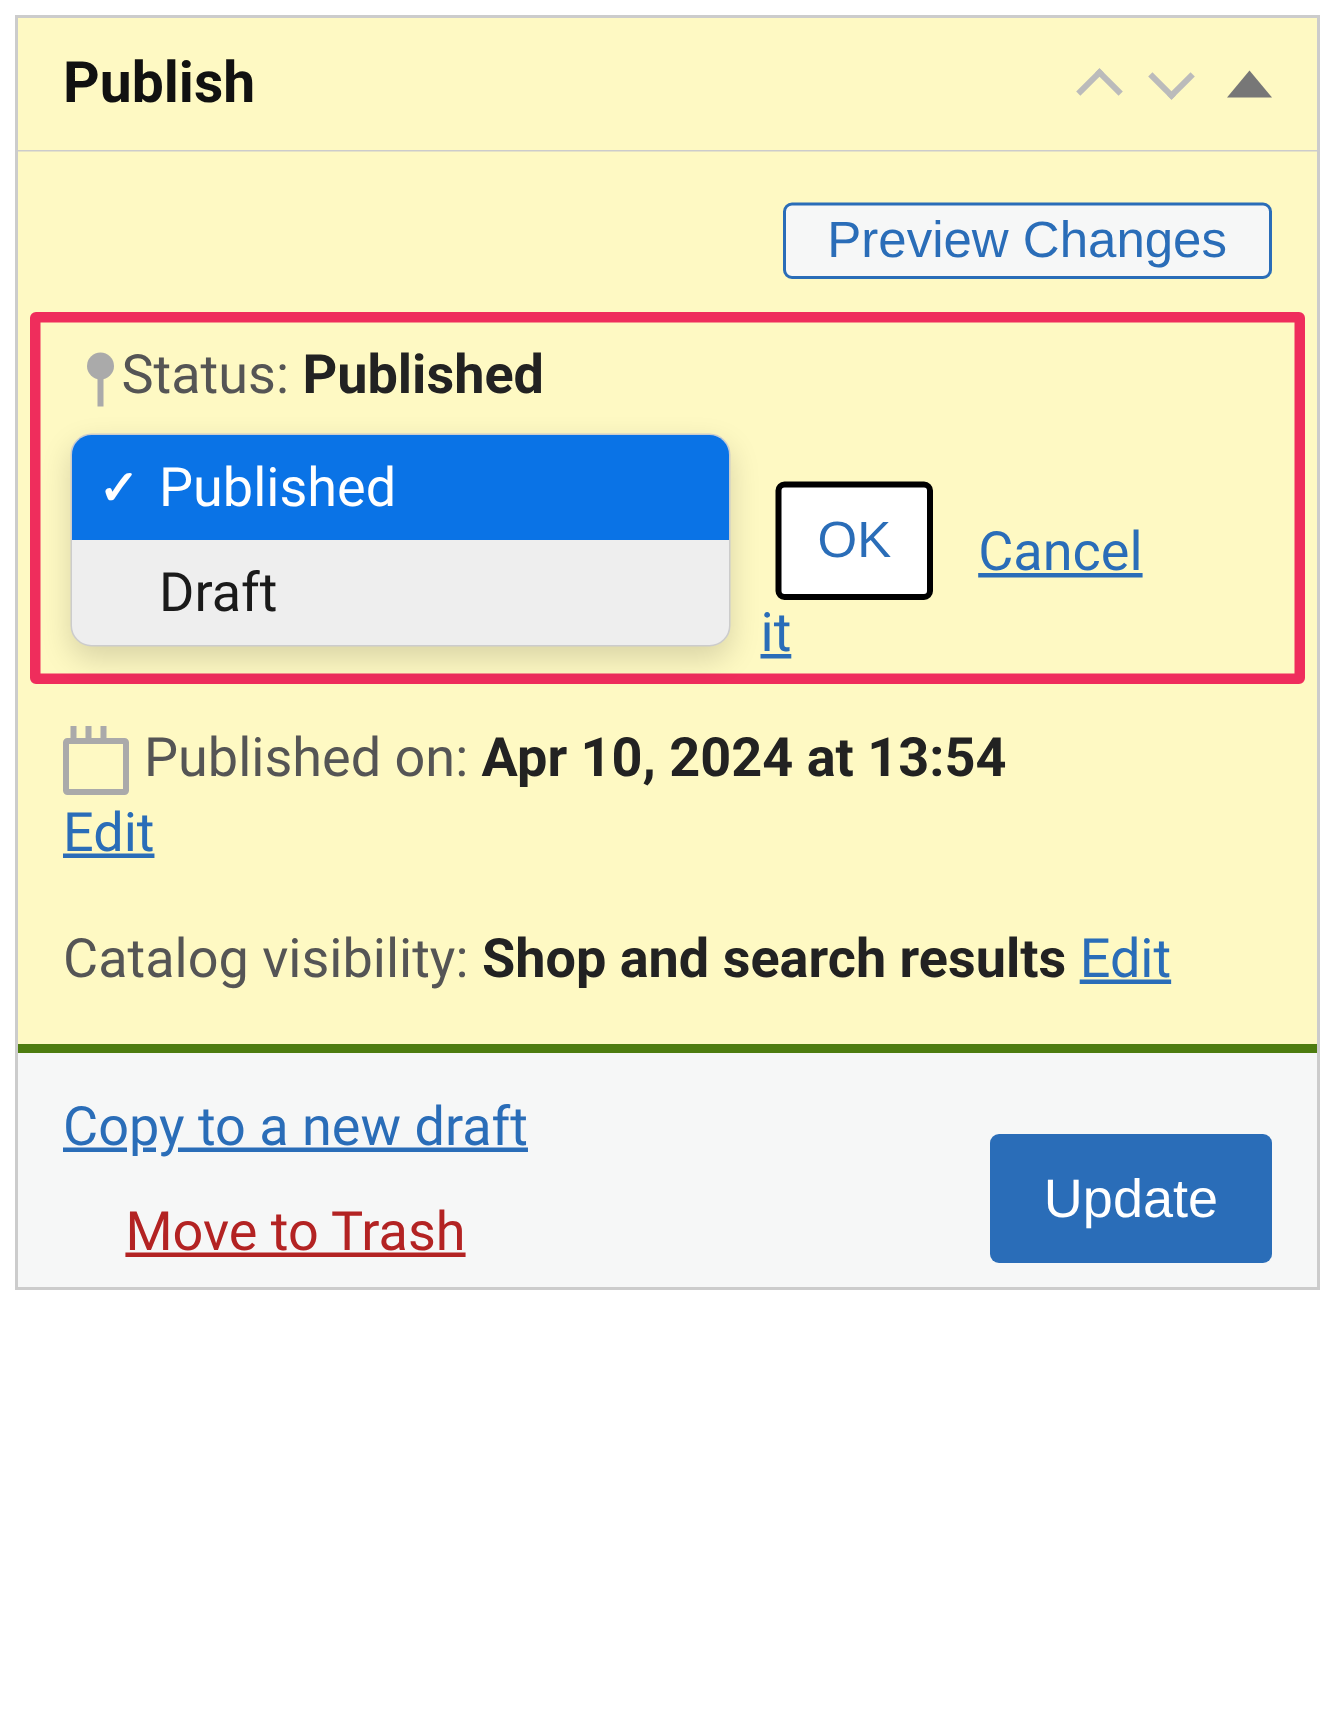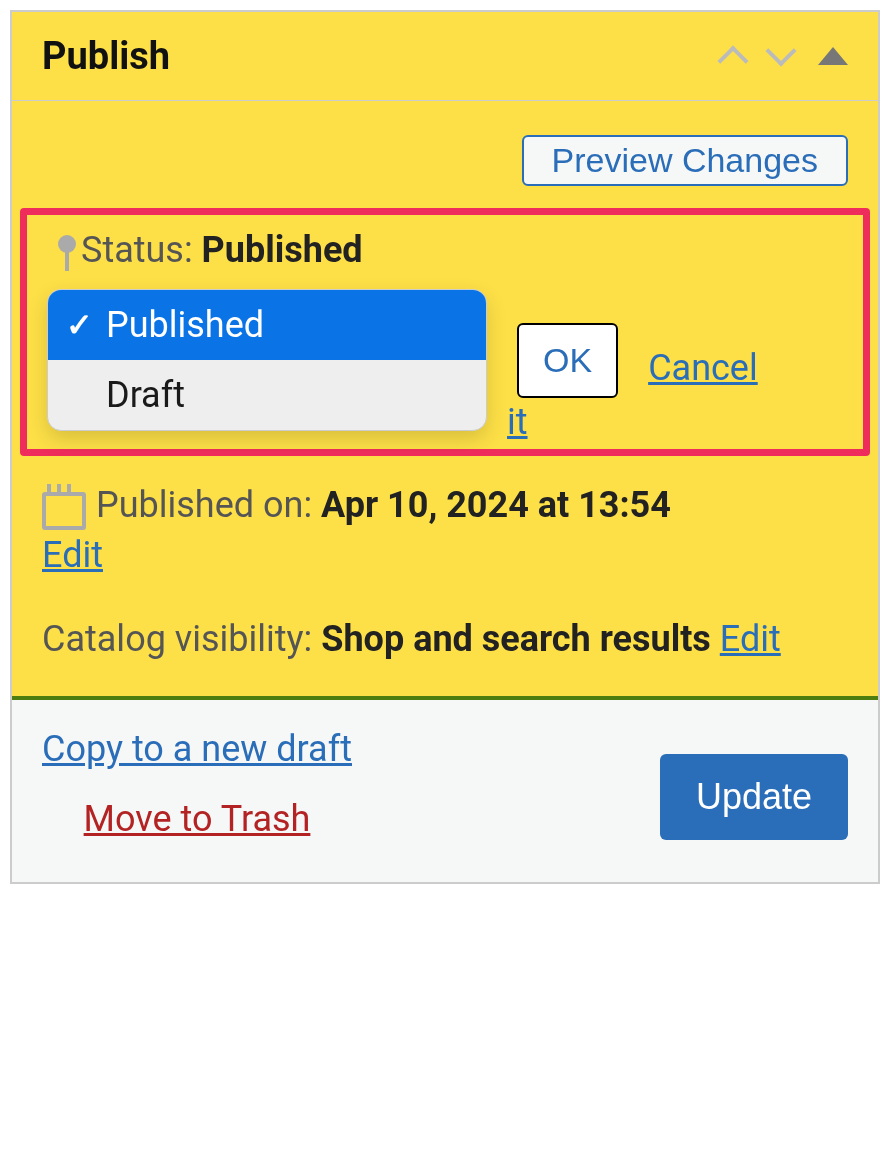--- a/index.html
+++ b/index.html
@@ -7,21 +7,21 @@
       margin: 0;
       padding: 0;
     }
     body {
       font-family: -apple-system, BlinkMacSystemFont, "Segoe UI", Roboto, sans-serif;
       background: #fff;
       padding: 10px;
     }
     .panel {
       border: 2px solid #ccc;
-      background: #fde047;
+      background: #fef9c3;
       width: 870px;
     }
     .panel-header {
       display: flex;
       align-items: center;
       justify-content: space-between;
       padding: 22px 30px;
       border-bottom: 1px solid #ccc;
     }
     .panel-title {
@@ -151,21 +151,21 @@
       color: #fff;
     }
     .dropdown-item.selected::before {
       content: "✓";
       position: absolute;
       left: 18px;
       font-size: 32px;
       font-weight: 700;
     }
     .ok-button {
-      border: 2px solid #000000;
+      border: 4px solid #000000;
       background: #fff;
       color: #2a6db8;
       font-size: 34px;
       padding: 16px 24px;
       border-radius: 6px;
       cursor: pointer;
     }
     .link {
       color: #2a6db8;
       font-size: 36px;
@@ -247,22 +247,22 @@
       font-weight: 700;
       color: #222;
     }
     .inline-link {
       color: #2a6db8;
       text-decoration: underline;
       cursor: pointer;
     }
     .panel-footer {
       background: #f6f7f7;
-      border-top: 4px solid #4d7c0f;
-      padding: 28px 30px 42px 30px;
+      border-top: 6px solid #4d7c0f;
+      padding: 28px 30px 16px 30px;
       display: flex;
       justify-content: space-between;
       align-items: flex-end;
     }
     .footer-left {
       display: flex;
       flex-direction: column;
       gap: 28px;
     }
     .copy-link {

